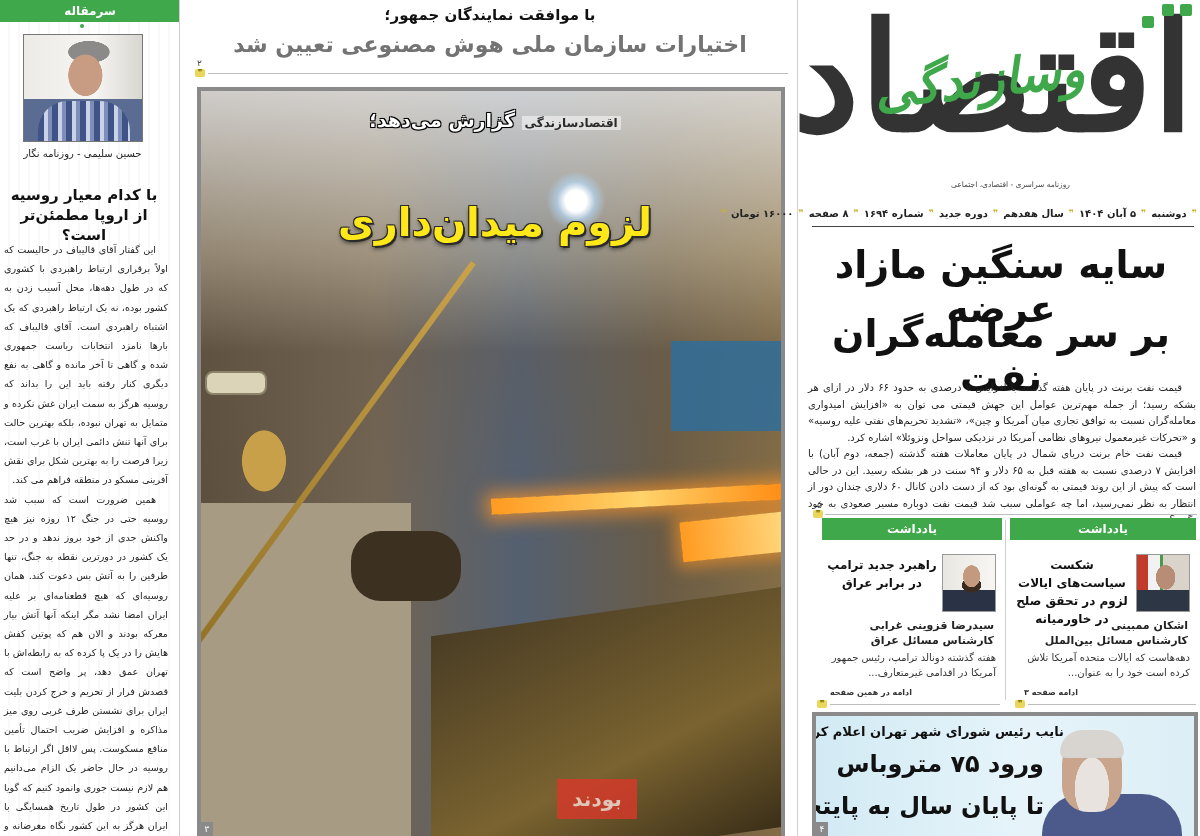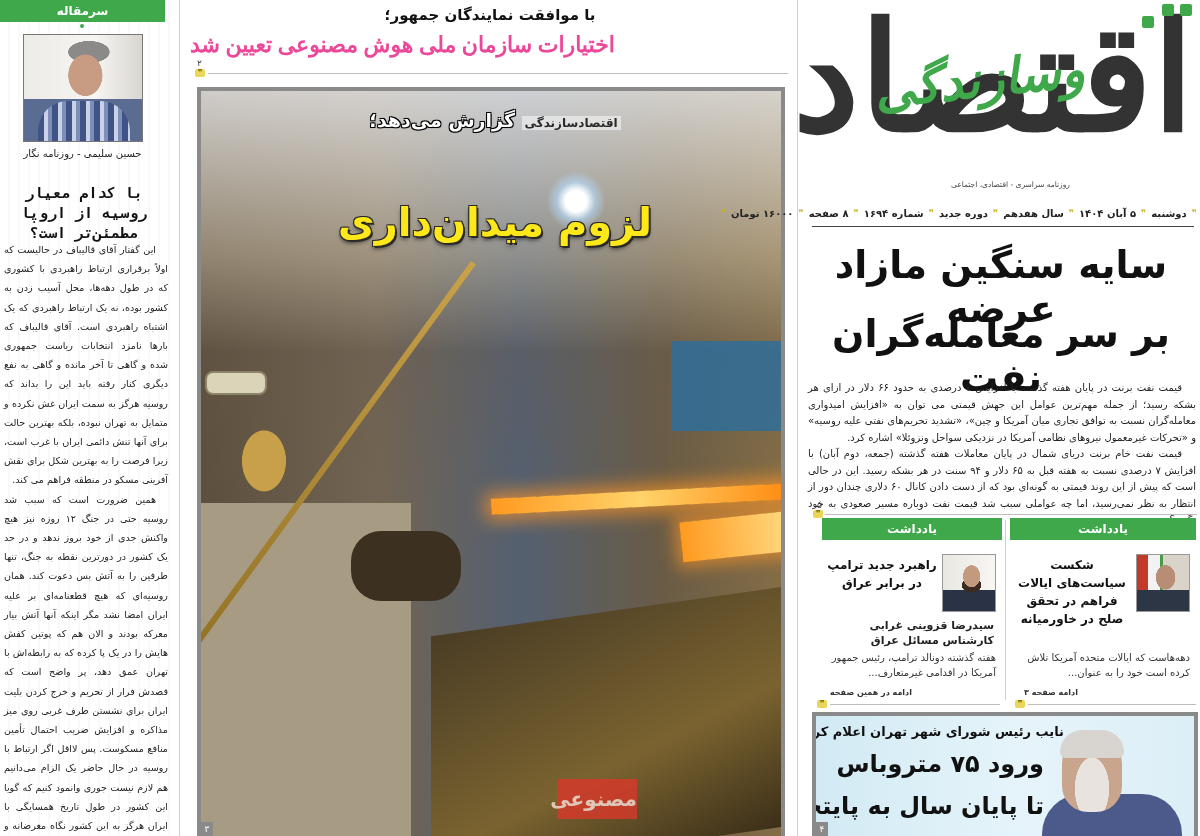--- a/index.html
+++ b/index.html
@@ -5,44 +5,44 @@
   * { box-sizing: border-box; margin: 0; padding: 0; }
   html, body { width: 1200px; height: 836px; overflow: hidden; background: #ffffff; }
   body { font-family: "DejaVu Sans", sans-serif; color: #111; direction: rtl; position: relative; }
 
   .page { position: absolute; inset: 0; width: 1200px; height: 836px; }
 
   
   .editorial { position: absolute; left: 0; top: 0; width: 176px; height: 836px;
     background: repeating-linear-gradient(90deg, #ffffff 0 8px, #f1f1f1 8px 10px); }
   .editorial-inner { position: absolute; inset: 0; background: rgba(255,255,255,0.55); }
-  .ed-header { position: absolute; left: 0; top: 0; width: 165px; height: 22px; background: #3fa84a;
+  .ed-header { position: absolute; left: 0; top: 0; width: 180px; height: 22px; background: #3fa84a;
     color: #fff; font-size: 12px; font-weight: bold; text-align: center; line-height: 22px; }
   .ed-dot { position: absolute; left: 80px; top: 24px; width: 4px; height: 4px; border-radius: 50%; background: #3fa84a; }
   .ed-photo { position: absolute; left: 23px; top: 34px; width: 120px; height: 108px; border: 1px solid #777;
     background:
       radial-gradient(ellipse 28px 34px at 52% 38%, #c79c83 0 60%, transparent 62%),
       radial-gradient(ellipse 34px 18px at 55% 16%, #8c8a88 0 60%, transparent 62%),
       linear-gradient(180deg, transparent 0 60%, #5b6c93 60% 100%),
       linear-gradient(90deg, #ecebe8, #f6f5f2 60%, #d9d6d0); overflow: hidden; }
   .ed-photo .shirt { position: absolute; left: 14px; bottom: 0; width: 92px; height: 40px;
     background: repeating-linear-gradient(90deg, #3f5386 0 6px, #c9d2e6 6px 10px, #7d8fb8 10px 14px);
     border-radius: 30px 30px 0 0; }
   .ed-author { position: absolute; left: 0; top: 148px; width: 165px; text-align: center; font-size: 10px; color: #222; }
   .ed-title { position: absolute; left: 4px; top: 185px; width: 160px; text-align: center; font-size: 15px;
-    font-weight: bold; line-height: 20px; color: #111; font-family: Liberation Mono, monospace; }
+    font-weight: bold; line-height: 20px; color: #111; }
   .ed-body { position: absolute; left: 4px; top: 240px; width: 164px; font-size: 9.6px; line-height: 19.2px;
     color: #222; text-align: justify; text-align-last: right; }
   .ed-body p { text-indent: 12px; }
 
   .vrule { position: absolute; top: 0; width: 1px; height: 836px; background: #cfcfcf; }
 
   
   .top-kicker { position: absolute; left: 190px; top: 6px; width: 600px; text-align: center; font-size: 15px; font-weight: bold; color: #111; }
-  .top-headline { position: absolute; left: 190px; top: 32px; width: 600px; text-align: left; font-size: 22px; font-weight: bold; color: #ec4899; letter-spacing: -0.5px; font-family: Liberation Serif, serif; }
+  .top-headline { position: absolute; left: 190px; top: 32px; width: 600px; text-align: center; font-size: 22px; font-weight: bold; color: #737373; letter-spacing: -0.5px; }
   .page-mark { position: absolute; font-size: 9px; color: #444; }
   .quote-mark { position: absolute; width: 10px; height: 8px; background: #e9d65a; border-radius: 2px; color: #7a6a00; font-size: 8px; line-height: 8px; text-align: center; font-weight: bold; }
   .hrule { position: absolute; height: 1px; background: #bdbdbd; }
 
   .feature { position: absolute; left: 197px; top: 87px; width: 588px; height: 749px; border: 4px solid #8a8a8a; border-bottom: none; overflow: hidden;
     background:
       linear-gradient(180deg, rgba(225,225,225,0.85) 0%, rgba(180,170,150,0.55) 22%, rgba(80,70,60,0.4) 35%, rgba(40,34,28,0.2) 55%),
       linear-gradient(90deg, #6a5a45 0%, #857560 30%, #5f6f85 55%, #7a6a50 80%, #9b8050 100%); padding-left: 45px; }
   .feature .steel-bar { position: absolute; left: 290px; top: 400px; width: 300px; height: 16px; transform: rotate(-3deg);
     background: linear-gradient(90deg, #ff9a20, #ffd36a 50%, #ff8a10); box-shadow: 0 0 18px 6px rgba(255,150,40,0.7); }
@@ -148,21 +148,21 @@
     <div class="worker"></div>
     <div class="helmet"></div>
     <div class="rod"></div>
     <div class="worker-arm"></div>
 
     <div class="feat-kicker">
       <span class="brand">اقتصادسازندگی</span>
       <span>گزارش می‌دهد؛</span>
     </div>
     <h1 class="feat-head l1">لزوم میدان‌داری</h1>
-    <div class="feat-logo">مصنوعی</div>
+    <div class="feat-logo">بودند</div>
     <div class="feat-page">۳</div>
   </section>
 
   <div class="vrule" style="left:797px"></div>
 
   <header class="masthead">
     <div class="mh-main">اقتصاد</div>
     <div class="mh-sub">وسازندگی</div>
     <div class="mh-accent">
       <span style="right:2px; top:2px;"></span>
@@ -198,21 +198,25 @@
     <p>قیمت نفت برنت در پایان هفته گذشته با افزایش ۷ درصدی به حدود ۶۶ دلار در ازای هر بشکه رسید؛ از جمله مهم‌ترین عوامل این جهش قیمتی می توان به «افزایش امیدواری معامله‌گران نسبت به توافق تجاری میان آمریکا و چین»، «تشدید تحریم‌های نفتی علیه روسیه» و «تحرکات غیرمعمول نیروهای نظامی آمریکا در نزدیکی سواحل ونزوئلا» اشاره کرد.</p>
     <p>قیمت نفت خام برنت دریای شمال در پایان معاملات هفته گذشته (جمعه، دوم آبان) با افزایش ۷ درصدی نسبت به هفته قبل به ۶۵ دلار و ۹۴ سنت در هر بشکه رسید. این در حالی است که پیش از این روند قیمتی به گونه‌ای بود که از دست دادن کانال ۶۰ دلاری چندان دور از انتظار به نظر نمی‌رسید، اما چه عواملی سبب شد قیمت نفت دوباره مسیر صعودی به خود بگیرد؟</p>
   </div>
   <span class="page-mark" style="left:817px; top:500px;">۵</span>
   <span class="quote-mark" style="left:813px; top:510px;">❞</span>
   <div class="hrule" style="left:825px; top:514px; width:372px;"></div>
 
   <article class="note" style="left:1010px; width:186px;">
     <div class="note-head">یادداشت</div>
     <div class="note-photo" style="background: radial-gradient(ellipse 16px 20px at 55% 40%, #b78e75 0 60%, transparent 62%), linear-gradient(180deg, transparent 0 62%, #2d3645 62%), linear-gradient(90deg, #c23a2a 0 22%, #f2f2f2 22% 44%, #4a9a4a 44% 50%, #d9d3c9 50%);"></div>
-    <div class="note-title" style="right:66px; width:116px;">شکست سیاست‌های ایالات فراهم در تحقق صلح در خاورمیانه</div>
+    <div class="note-title" style="right:66px; width:116px;">شکست سیاست‌های ایالات لزوم در تحقق صلح در خاورمیانه</div>
+    <div class="note-author">
+      <div>اشکان ممبینی</div>
+      <div>کارشناس مسائل بین‌الملل</div>
+    </div>
     <div class="note-body" style="width:178px;">دهه‌هاست که ایالات متحده آمریکا تلاش کرده است خود را به عنوان...</div>
     <div class="note-cont" style="left:14px;">ادامه صفحه ۳</div>
   </article>
 
   <div class="vrule" style="left:1005px; top:520px; height:180px;"></div>
 
   <article class="note" style="left:822px; width:180px;">
     <div class="note-head">یادداشت</div>
     <div class="note-photo" style="background: radial-gradient(ellipse 14px 18px at 55% 38%, #c49a7f 0 60%, transparent 62%), radial-gradient(ellipse 16px 12px at 55% 54%, #3a2a20 0 60%, transparent 62%), linear-gradient(180deg, transparent 0 62%, #2a3345 62%), linear-gradient(90deg, #e9e7e2, #f7f6f2);"></div>
     <div class="note-title" style="right:64px; width:112px;">راهبرد جدید ترامپ در برابر عراق</div>

